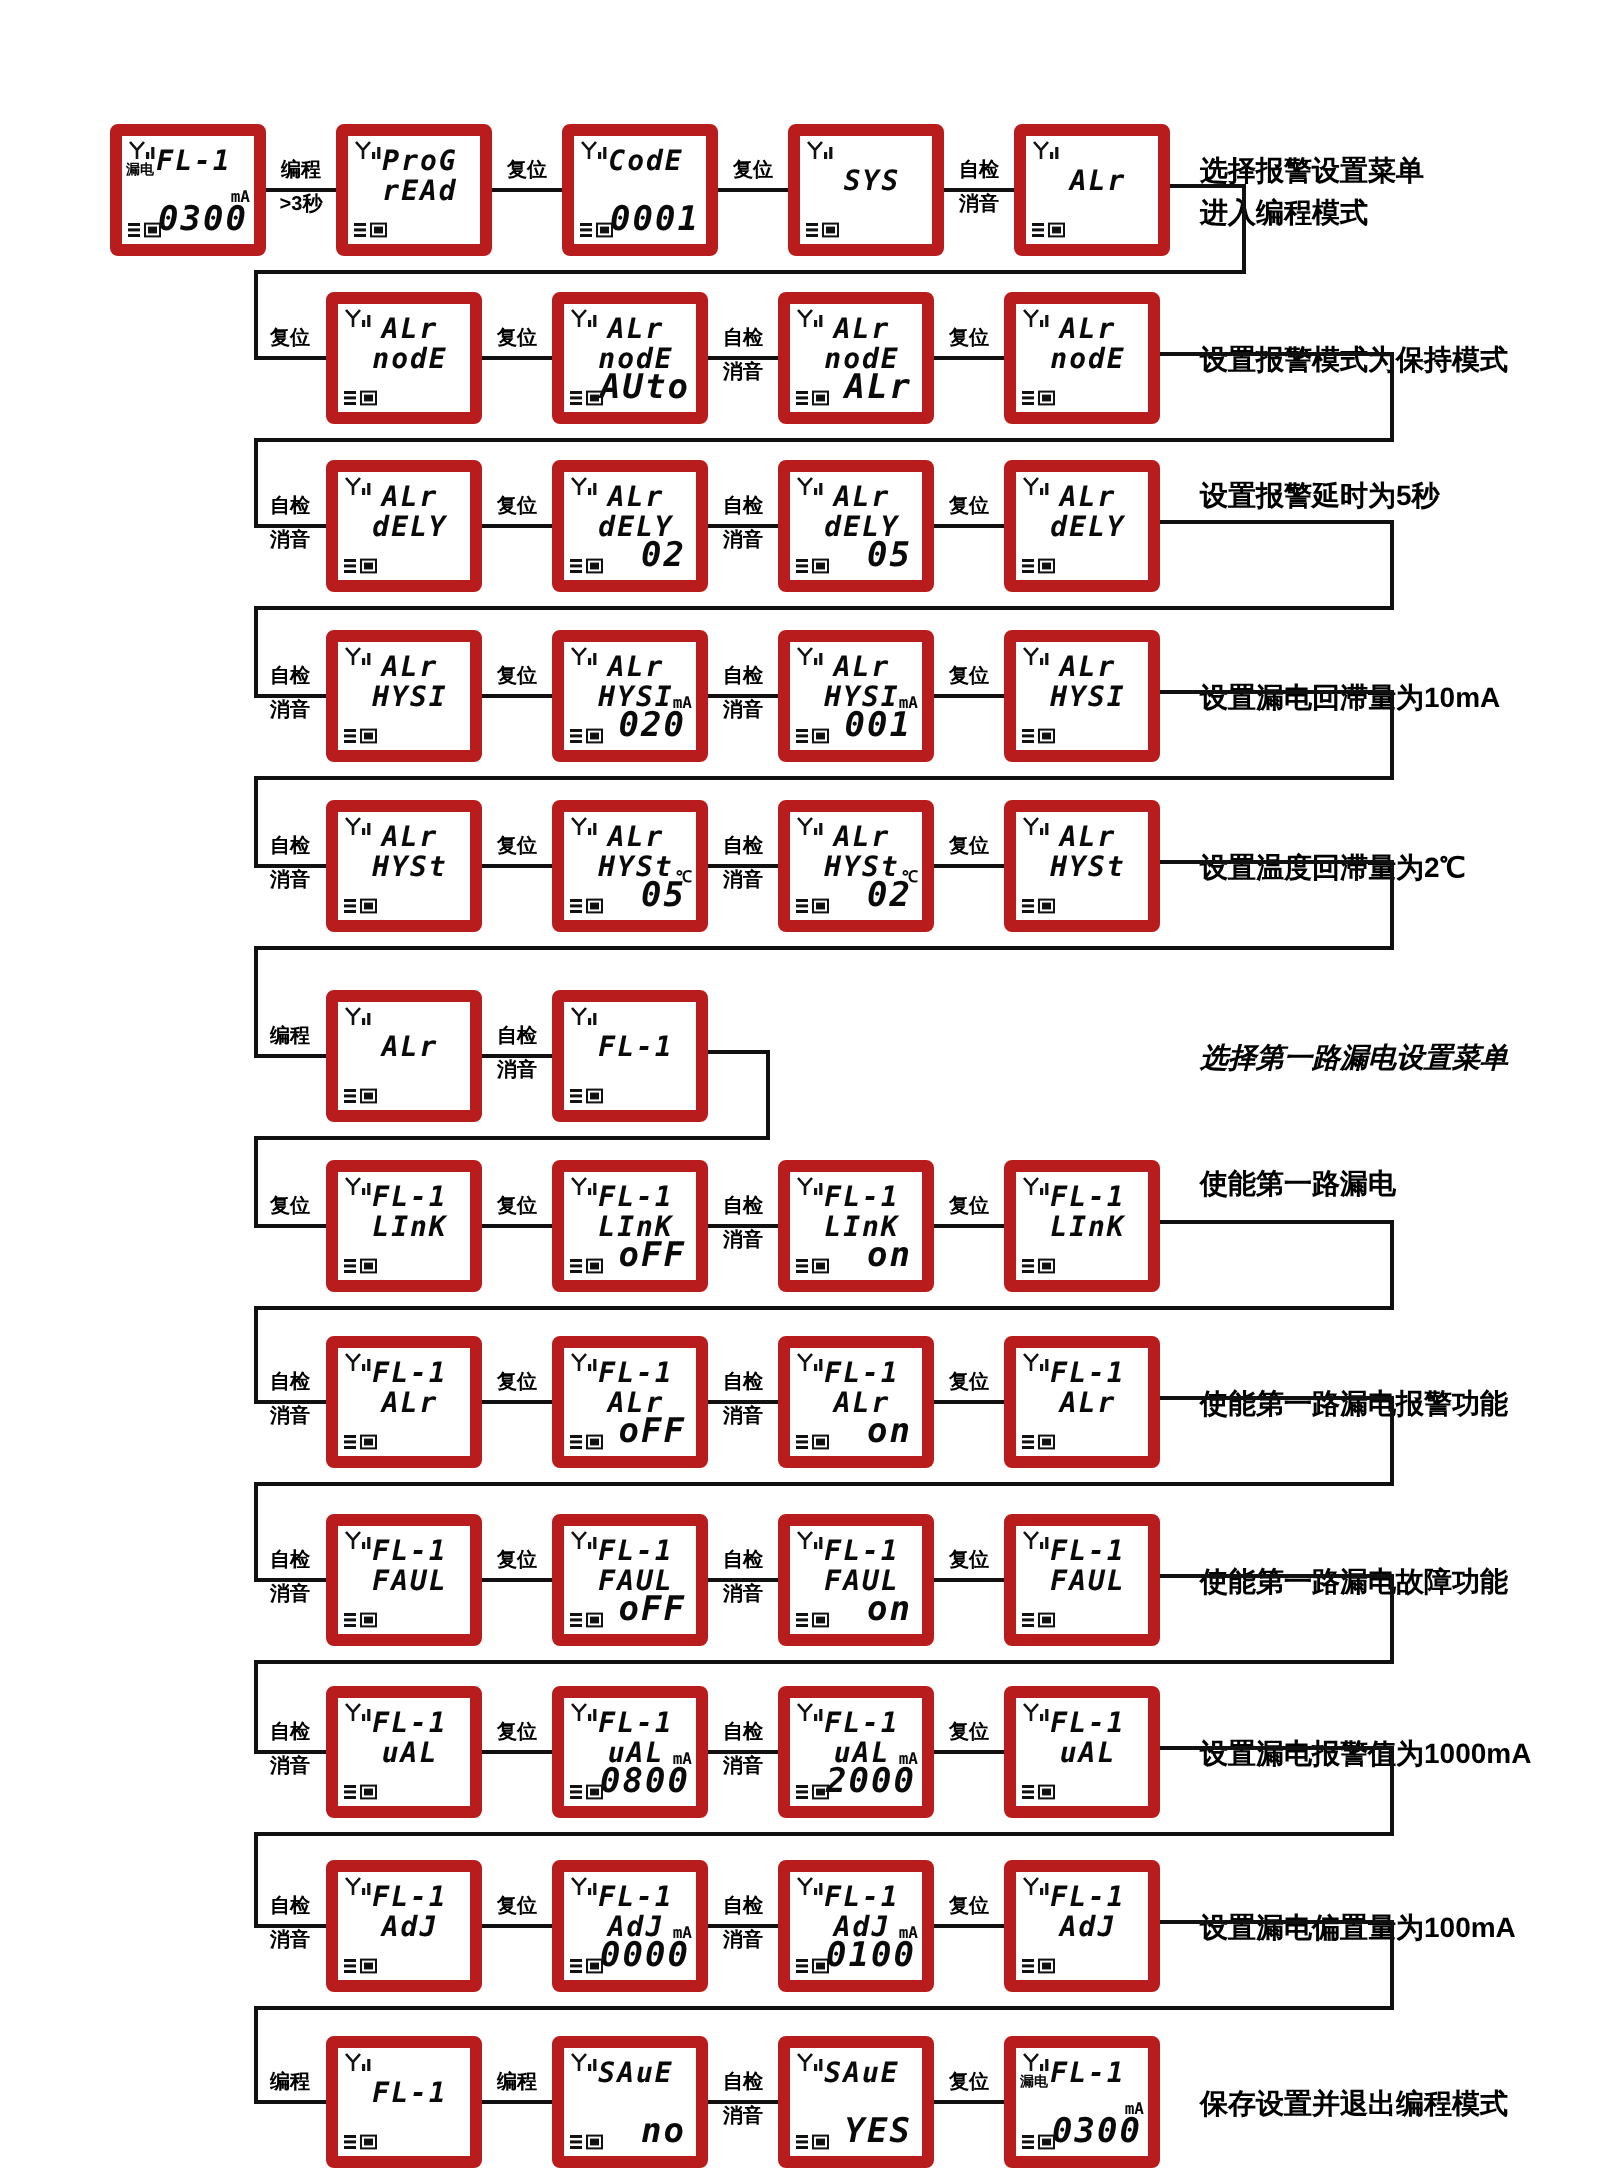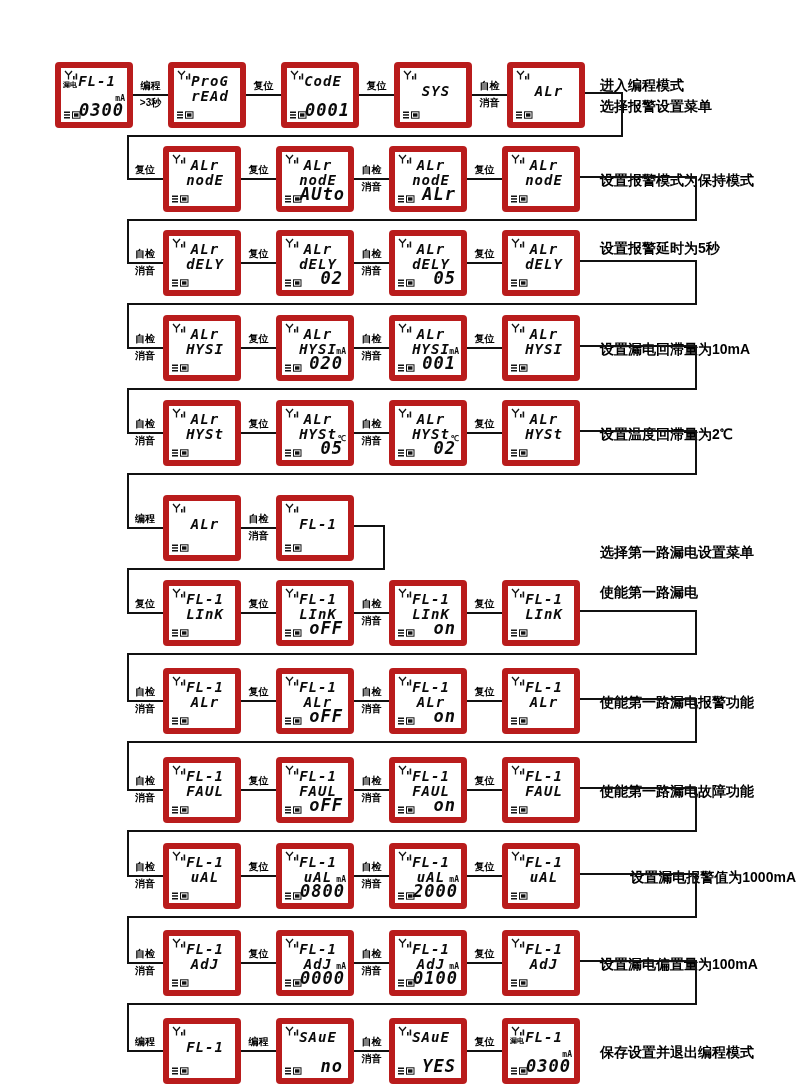--- a/index.html
+++ b/index.html
@@ -134,22 +134,22 @@
         <div class="l1 solo">ALr</div>
         <div class="com"><svg width="17" height="8" viewBox="0 0 17 8">
             <rect x="0" y="0.5" width="6" height="1.5" fill="#111"></rect>
             <rect x="0" y="3.2" width="6" height="1.5" fill="#111"></rect>
             <rect x="0" y="6" width="6" height="1.5" fill="#111"></rect>
             <rect x="8.5" y="0.8" width="7.5" height="6.4" fill="none" stroke="#111" stroke-width="1"></rect>
             <rect x="10" y="2.3" width="4.5" height="3.4" fill="#111"></rect>
           </svg></div>
       </div>
       <div class="desc" style="top: 96px;">
+        <div class="dline">选择报警设置菜单</div>
         <div class="dline">进入编程模式</div>
-        <div class="dline">选择报警设置菜单</div>
       </div>
       <div class="elb e1" style="left: 585px; top: 92px; width: 38px; height: 43px;"></div>
       <div class="elb e2" style="left: 127px; top: 135px; width: 496px; height: 43px;"></div>
       <div class="key" style="left: 127px; top: 163px; width: 36px;">
         <div class="kt">复位</div>
         <div class="kb"></div>
       </div>
       <div class="lcd" style="left: 163px; top: 146px;">
         <div class="sig"><svg width="14" height="10" viewBox="0 0 14 10">
             <path d="M1 1 L4.5 5 M8 1 L4.5 5 M4.5 5 L4.5 9.5" stroke="#111" stroke-width="1.3" fill="none"></path>
@@ -529,21 +529,21 @@
           </svg></div>
         <div class="l1 solo">FL-1</div>
         <div class="com"><svg width="17" height="8" viewBox="0 0 17 8">
             <rect x="0" y="0.5" width="6" height="1.5" fill="#111"></rect>
             <rect x="0" y="3.2" width="6" height="1.5" fill="#111"></rect>
             <rect x="0" y="6" width="6" height="1.5" fill="#111"></rect>
             <rect x="8.5" y="0.8" width="7.5" height="6.4" fill="none" stroke="#111" stroke-width="1"></rect>
             <rect x="10" y="2.3" width="4.5" height="3.4" fill="#111"></rect>
           </svg></div>
       </div>
-      <div class="desc" style="top: 552px;">
+      <div class="desc" style="top: 529px; font-style: italic;">
         <div class="dline">选择第一路漏电设置菜单</div>
       </div>
       <div class="elb e1" style="left: 354px; top: 525px; width: 31px; height: 43px;"></div>
       <div class="elb e2" style="left: 127px; top: 568px; width: 258px; height: 44px;"></div>
       <div class="key" style="left: 127px; top: 597px; width: 36px;">
         <div class="kt">复位</div>
         <div class="kb"></div>
       </div>
       <div class="lcd" style="left: 163px; top: 580px;">
         <div class="sig"><svg width="14" height="10" viewBox="0 0 14 10">
@@ -879,21 +879,21 @@
         <div class="l1">FL-1</div>
         <div class="l2">uAL</div>
         <div class="com"><svg width="17" height="8" viewBox="0 0 17 8">
             <rect x="0" y="0.5" width="6" height="1.5" fill="#111"></rect>
             <rect x="0" y="3.2" width="6" height="1.5" fill="#111"></rect>
             <rect x="0" y="6" width="6" height="1.5" fill="#111"></rect>
             <rect x="8.5" y="0.8" width="7.5" height="6.4" fill="none" stroke="#111" stroke-width="1"></rect>
             <rect x="10" y="2.3" width="4.5" height="3.4" fill="#111"></rect>
           </svg></div>
       </div>
-      <div class="desc" style="top: 877px; text-align: right;">
+      <div class="desc" style="top: 877px;">
         <div class="dline">设置漏电报警值为1000mA</div>
       </div>
       <div class="elb e1" style="left: 580px; top: 873px; width: 117px; height: 43px;"></div>
       <div class="elb e2" style="left: 127px; top: 916px; width: 570px; height: 46px;"></div>
       <div class="key" style="left: 127px; top: 947px; width: 36px;">
         <div class="kt">自检</div>
         <div class="kb">消音</div>
       </div>
       <div class="lcd" style="left: 163px; top: 930px;">
         <div class="sig"><svg width="14" height="10" viewBox="0 0 14 10">

